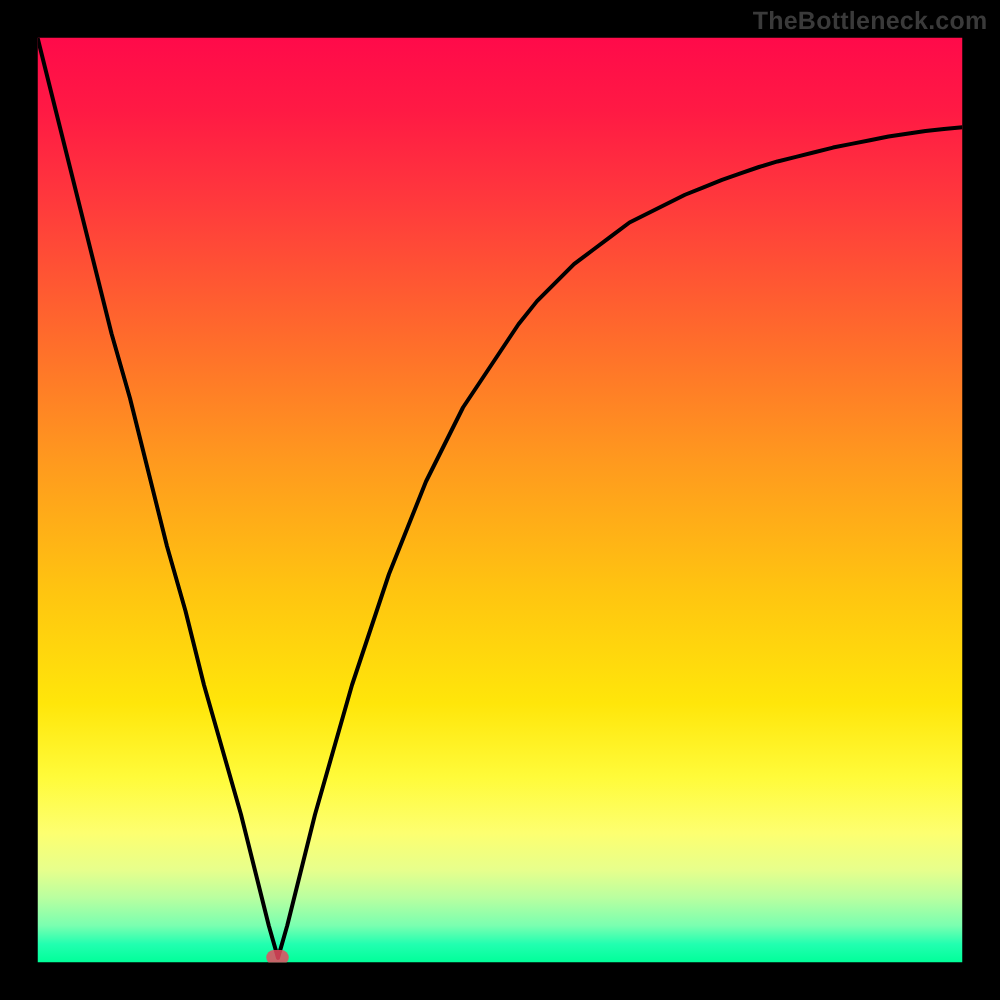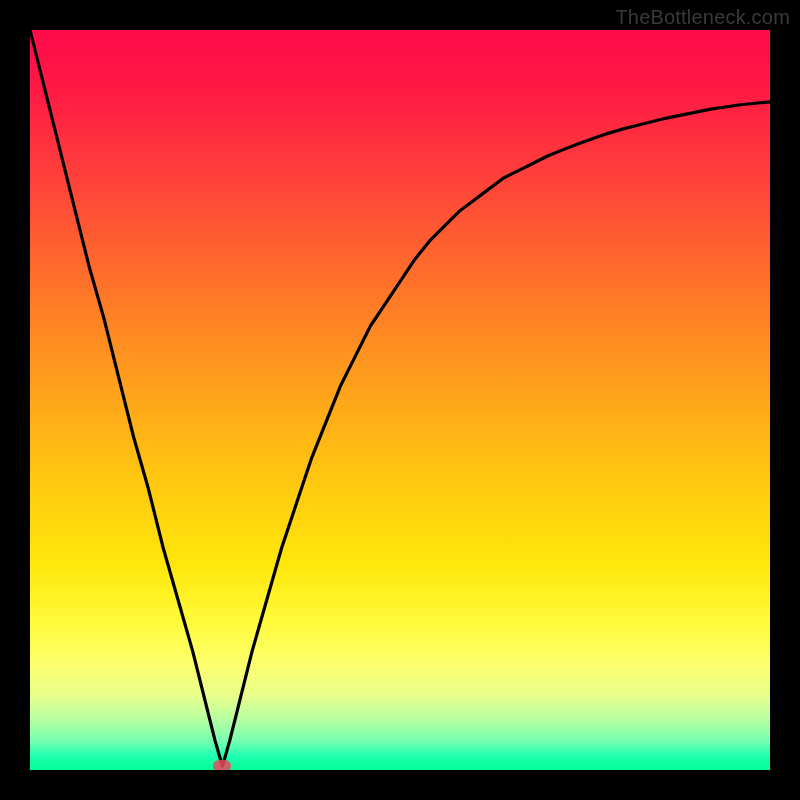--- a/index.html
+++ b/index.html
@@ -59,21 +59,21 @@
     background: #e84a5f;
     opacity: 0.85;
     transform: translate(-50%, -50%);
   }
   .watermark {
     position: absolute;
     top: 6px;
     right: 10px;
     color: #3a3a3a;
     font-size: 20px;
-    font-weight: 400;
+    font-weight: 700;
     letter-spacing: 0.2px;
     user-select: none;
   }
 </style>
 </head>
 <body>
 
 <div class="frame">
 
   <div class="plot-area">

